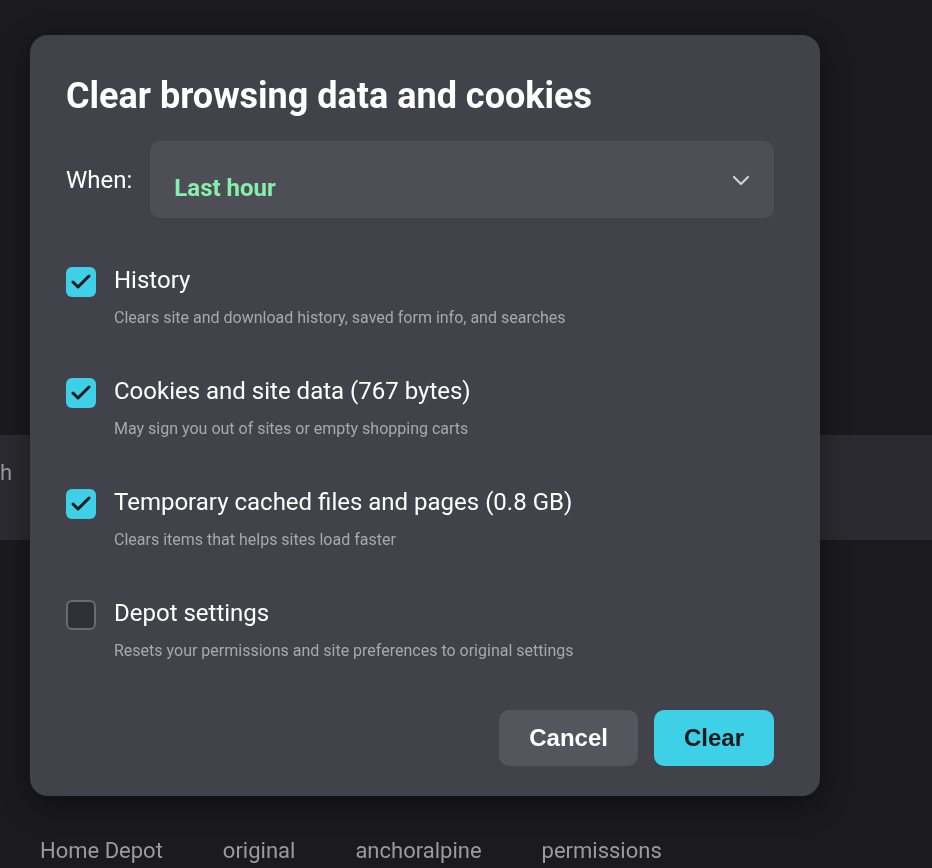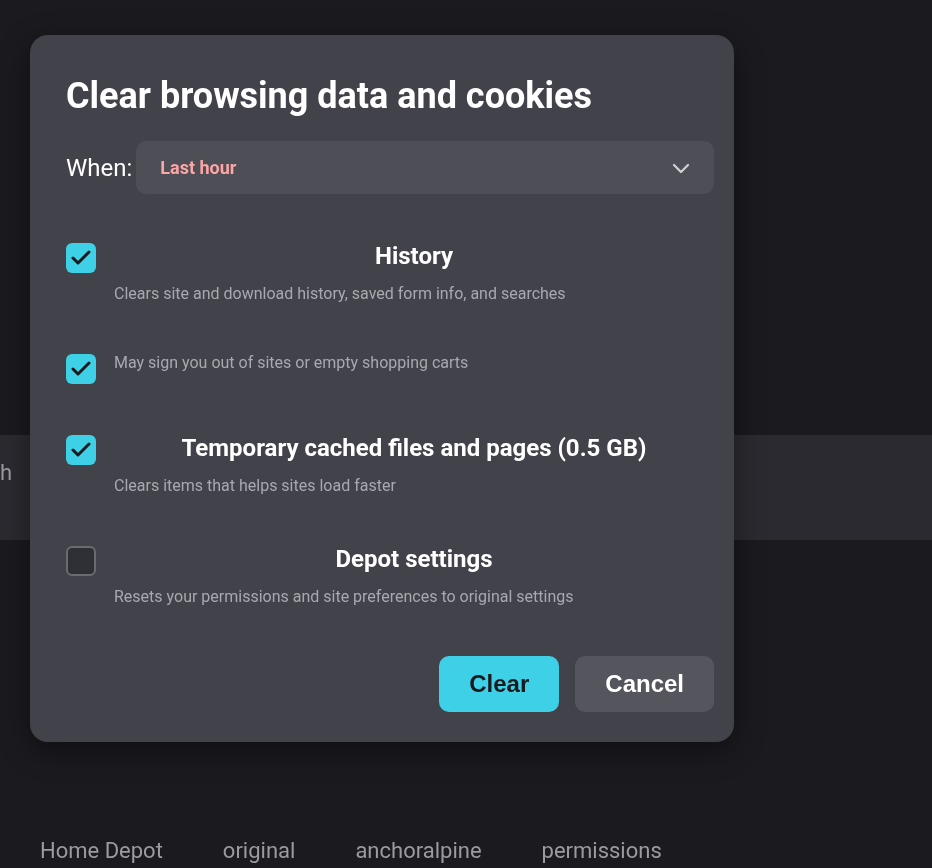--- a/index.html
+++ b/index.html
@@ -39,57 +39,58 @@
       top: 435px;
       left: 0;
       width: 100%;
       height: 105px;
       background: #2a2a30;
     }
     .dialog {
       position: absolute;
       top: 35px;
       left: 30px;
-      width: 704px;
+      width: 790px;
       background: #42424a;
       border-radius: 18px;
-      padding: 40px 20px 30px 36px;
+      padding: 40px 46px 30px 36px;
       box-shadow: 0 8px 30px rgba(0,0,0,0.4);
     }
     .dialog-title {
       color: #ffffff;
       font-size: 36px;
       font-weight: 700;
       margin-bottom: 24px;
     }
     .when-row {
       display: flex;
       align-items: center;
-      gap: 4px;
+      gap: 18px;
       margin-bottom: 48px;
     }
     .when-label {
       color: #ffffff;
       font-size: 24px;
       font-weight: 400;
     }
     .when-select {
       flex: 1;
       background: #4e4e57;
       border-radius: 10px;
       padding: 16px 24px;
       display: flex;
       align-items: center;
       justify-content: space-between;
       cursor: pointer;
     }
     .when-select-value {
-      color: #fca5a5;
-      font-size: 18px;
+      color: #86efac;
+      font-size: 24px;
       font-weight: 700;
+      margin-top: 17px;
     }
     .chevron-down {
       width: 18px;
       height: 12px;
     }
     .chevron-down svg {
       display: block;
     }
     .option-row {
       display: flex;
@@ -120,23 +121,22 @@
     }
     .checkbox svg {
       display: block;
     }
     .option-text {
       flex: 1;
     }
     .option-title {
       color: #ffffff;
       font-size: 24px;
-      font-weight: 700;
+      font-weight: 400;
       margin-bottom: 14px;
-      text-align: center;
     }
     .option-desc {
       color: #a8a8b0;
       font-size: 16px;
       font-weight: 400;
     }
     .dialog-actions {
       display: flex;
       justify-content: flex-end;
       gap: 16px;
@@ -198,41 +198,42 @@
     </div>
   </div>
 
   <div class="option-row">
     <div class="checkbox checked">
       <svg width="20" height="16" viewBox="0 0 20 16" fill="none">
           <path d="M2 8 L7 13 L18 2" stroke="#1a1a1f" stroke-width="3" stroke-linecap="round" stroke-linejoin="round"></path>
         </svg>
     </div>
     <div class="option-text">
+      <div class="option-title">Cookies and site data (767 bytes)</div>
       <div class="option-desc">May sign you out of sites or empty shopping carts</div>
     </div>
   </div>
 
   <div class="option-row">
     <div class="checkbox checked">
       <svg width="20" height="16" viewBox="0 0 20 16" fill="none">
           <path d="M2 8 L7 13 L18 2" stroke="#1a1a1f" stroke-width="3" stroke-linecap="round" stroke-linejoin="round"></path>
         </svg>
     </div>
     <div class="option-text">
-      <div class="option-title">Temporary cached files and pages (0.5 GB)</div>
+      <div class="option-title">Temporary cached files and pages (0.8 GB)</div>
       <div class="option-desc">Clears items that helps sites load faster</div>
     </div>
   </div>
 
   <div class="option-row">
     <div class="checkbox unchecked"></div>
     <div class="option-text">
       <div class="option-title">Depot settings</div>
       <div class="option-desc">Resets your permissions and site preferences to original settings</div>
     </div>
   </div>
 
   <div class="dialog-actions">
+    <button class="btn btn-cancel">Cancel</button>
     <button class="btn btn-clear">Clear</button>
-    <button class="btn btn-cancel">Cancel</button>
   </div>
 </div>
 
 </body></html>

